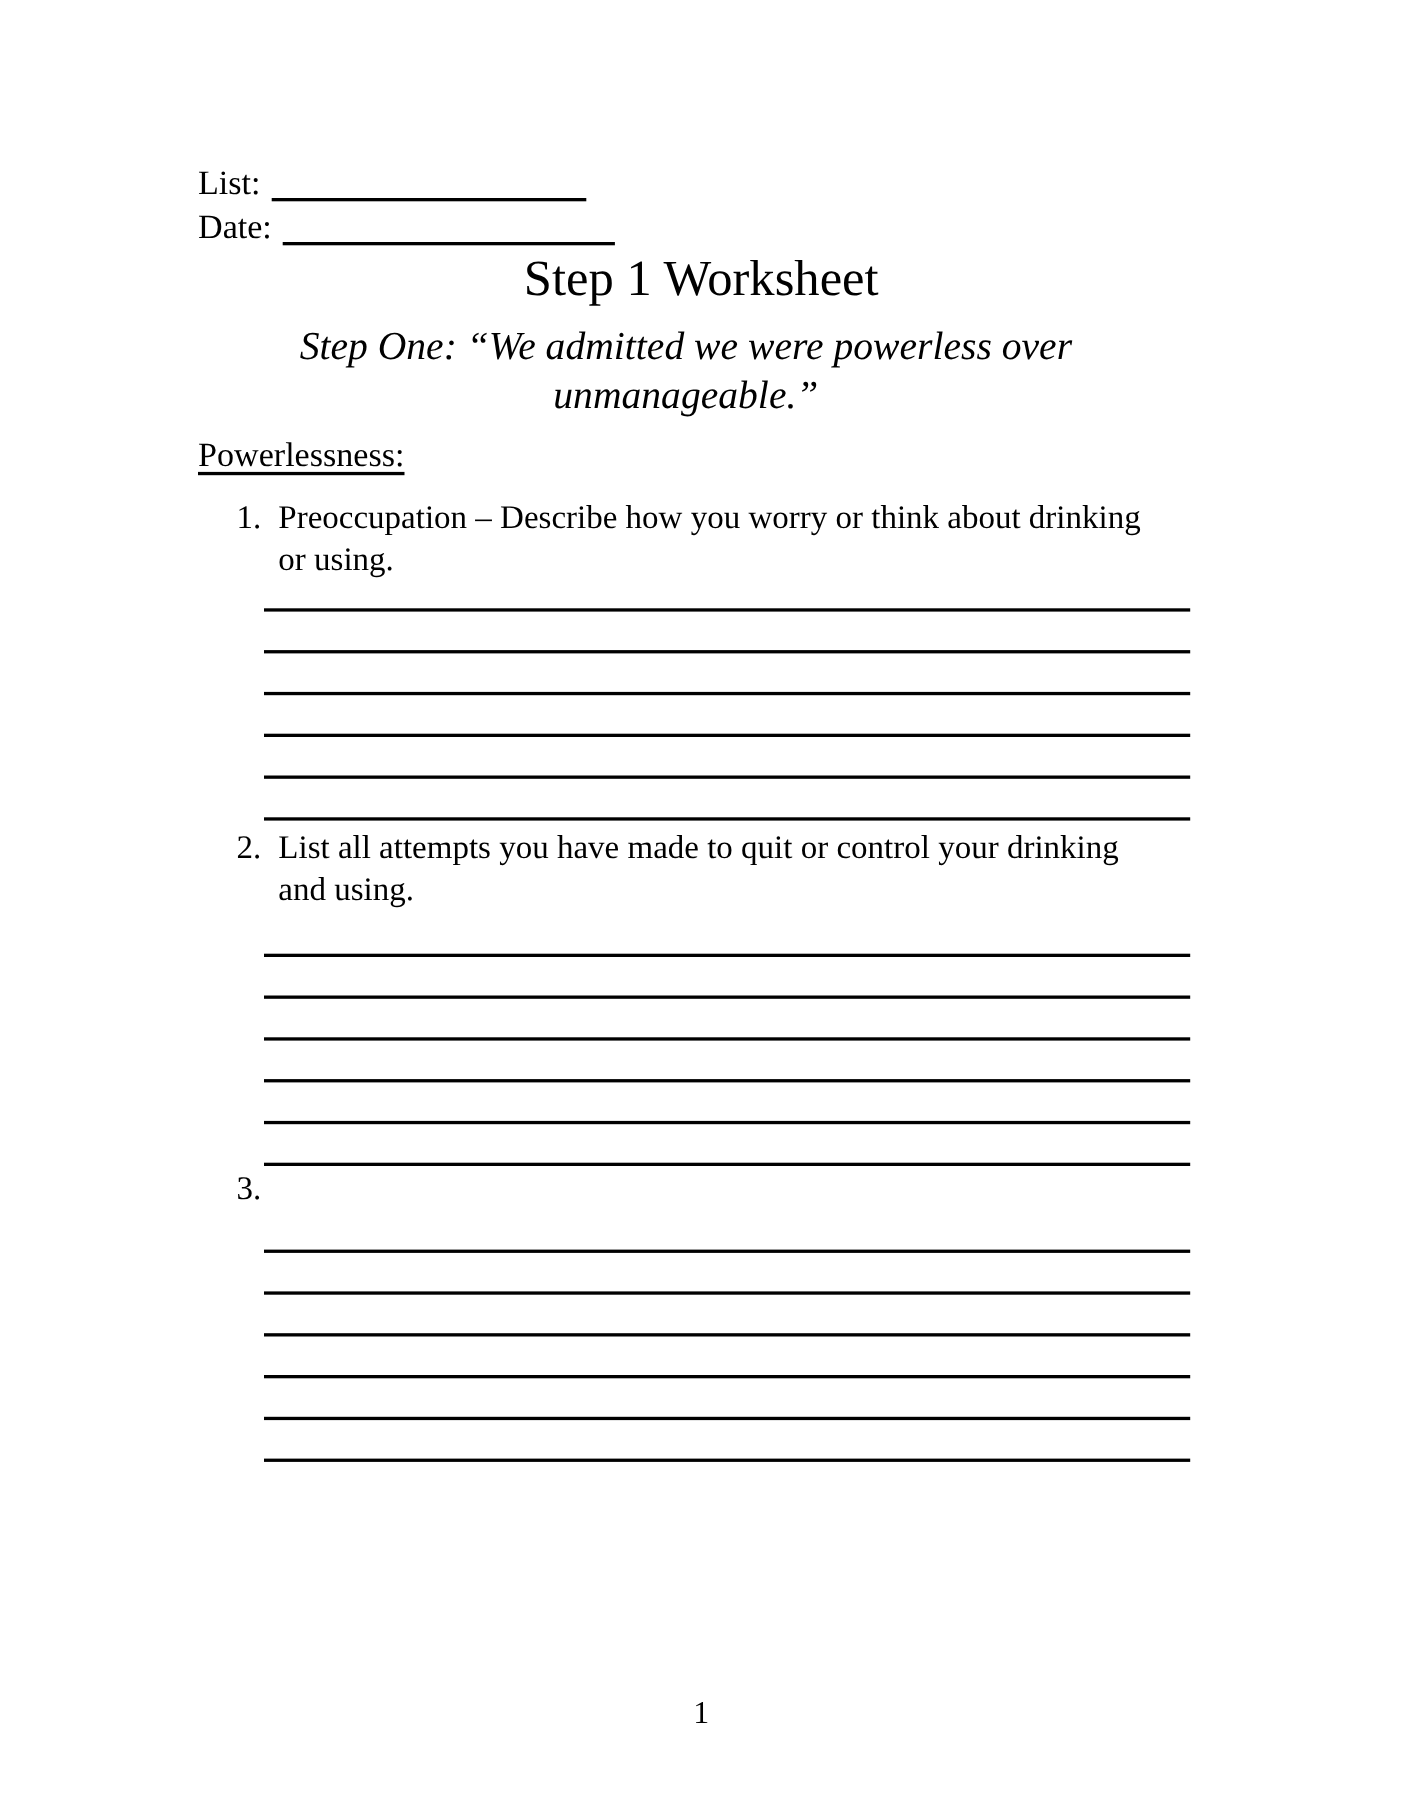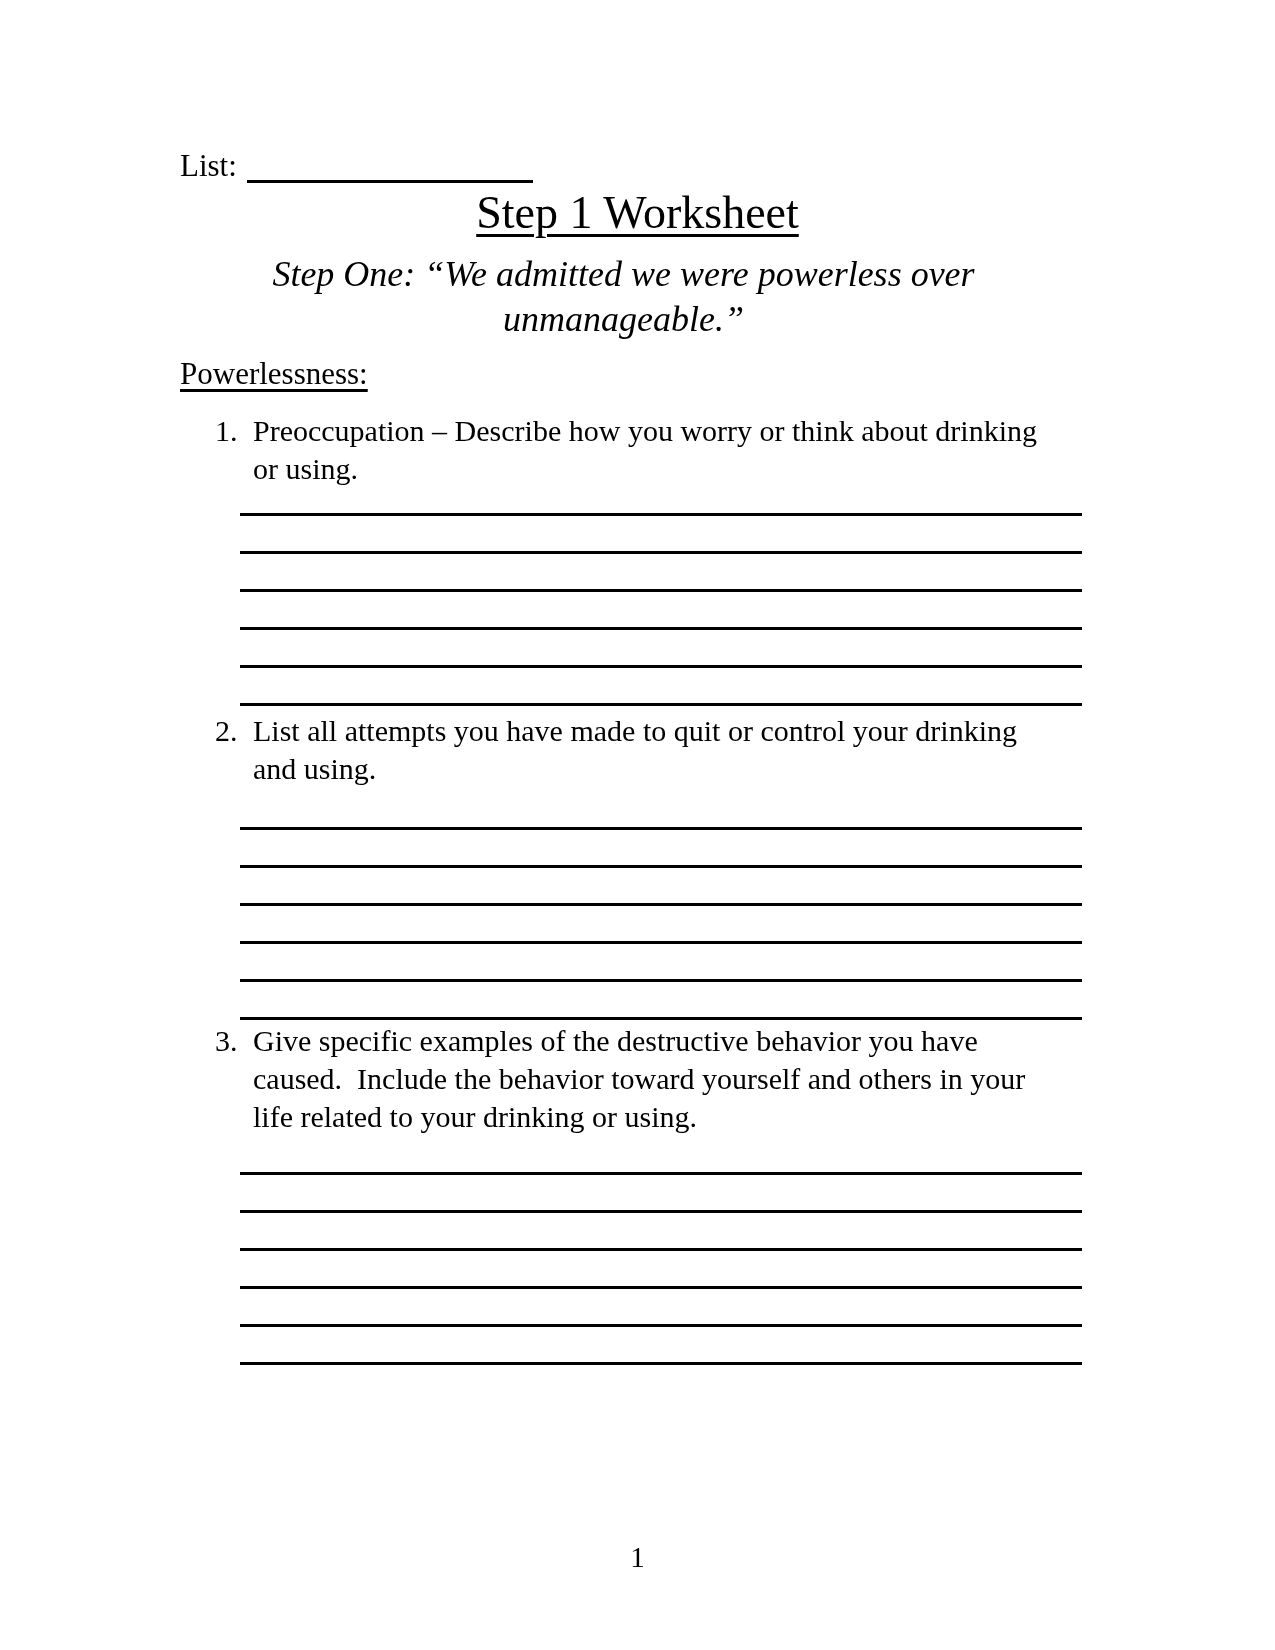--- a/index.html
+++ b/index.html
@@ -33,21 +33,20 @@
   .date-blank{width:302px;margin-left:10px;}
 
   
   .doc-title{
     margin-top:2px;
     text-align:center;
     font-size:46px;
     line-height:50px;
   }
   .doc-title .u{
-    text-decoration:underline;
     text-decoration-thickness:3px;
     text-underline-offset:6px;
   }
 
   
   .quote{
     margin-top:14px;
     text-align:center;
     font-size:36px;
     line-height:45px;
@@ -110,20 +109,23 @@
 </style>
 </head>
 <body>
 
 <div class="page">
 
   <div class="name-date">
     <div class="nd-row">
       <span>List:</span><span class="blank name-blank"></span>
     </div>
+    <div class="nd-row">
+      <span>Date:</span><span class="blank date-blank"></span>
+    </div>
   </div>
 
   <div class="doc-title">
     <span class="u">Step 1 Worksheet</span>
   </div>
 
   <div class="quote">
       <div class="italic">Step One: “We admitted we were powerless over</div>
       <div class="italic">unmanageable.”</div>
     </div>
@@ -159,21 +161,20 @@
           <div class="answer-line"></div>
           <div class="answer-line"></div>
           <div class="answer-line"></div>
           <div class="answer-line"></div>
         </div>
   </div>
 
   <div class="question">
     <div class="q-row">
       <span class="q-num">3.</span>
-      <span class="q-text">Give specific examples of the destructive behavior you have caused.  Include the behavior toward yourself and others in your life related to your drinking or using.</span>
     </div>
     <div class="answer-lines">
           <div class="answer-line"></div>
           <div class="answer-line"></div>
           <div class="answer-line"></div>
           <div class="answer-line"></div>
           <div class="answer-line"></div>
           <div class="answer-line"></div>
         </div>
   </div>

